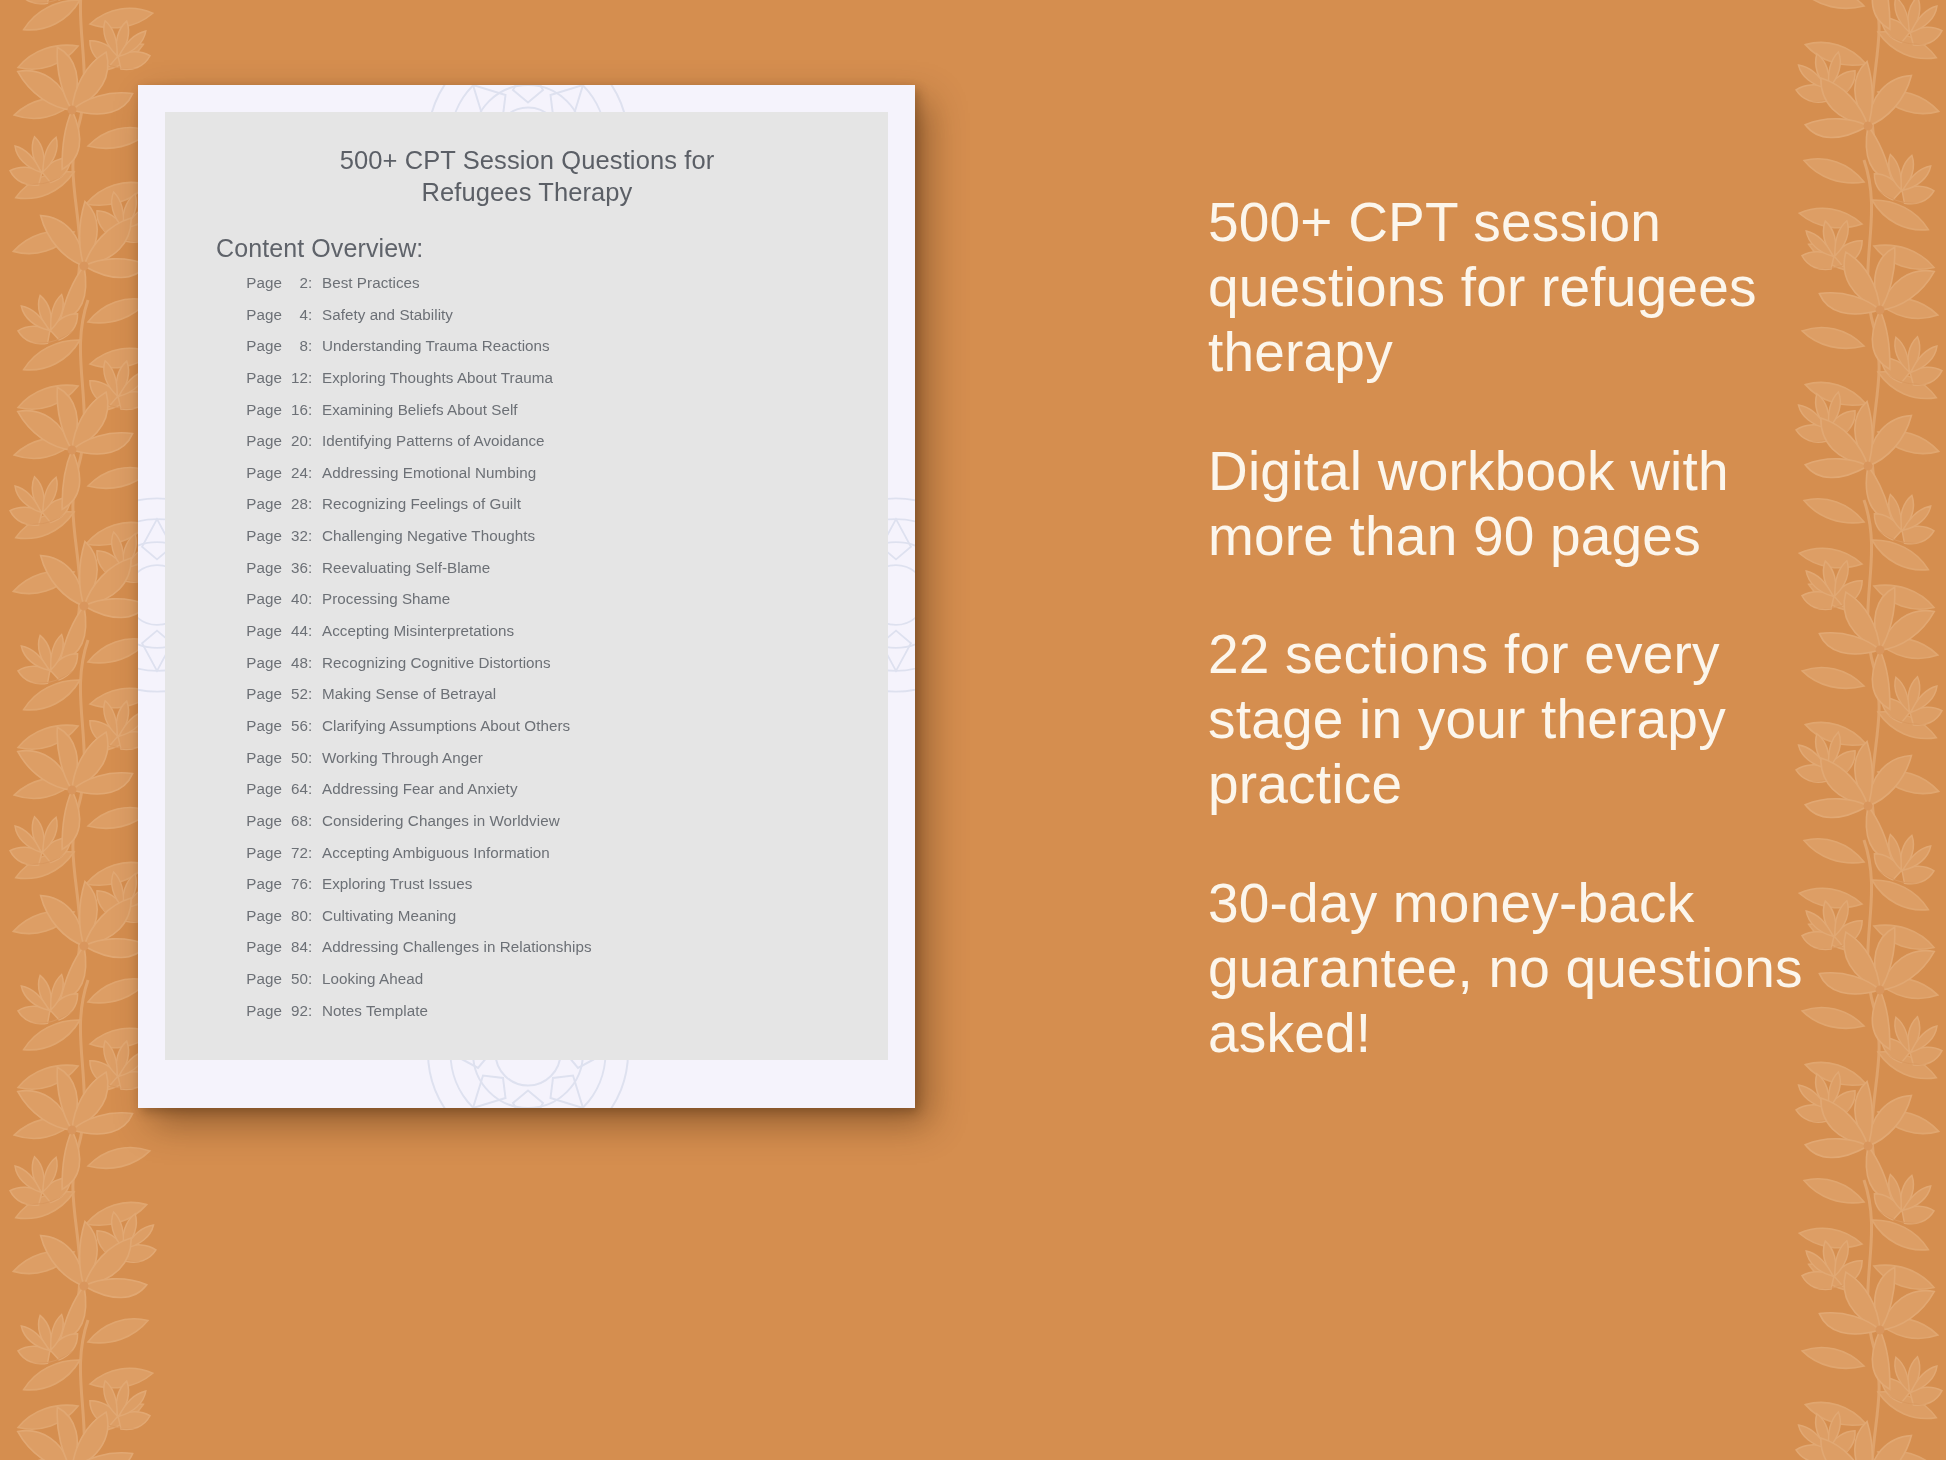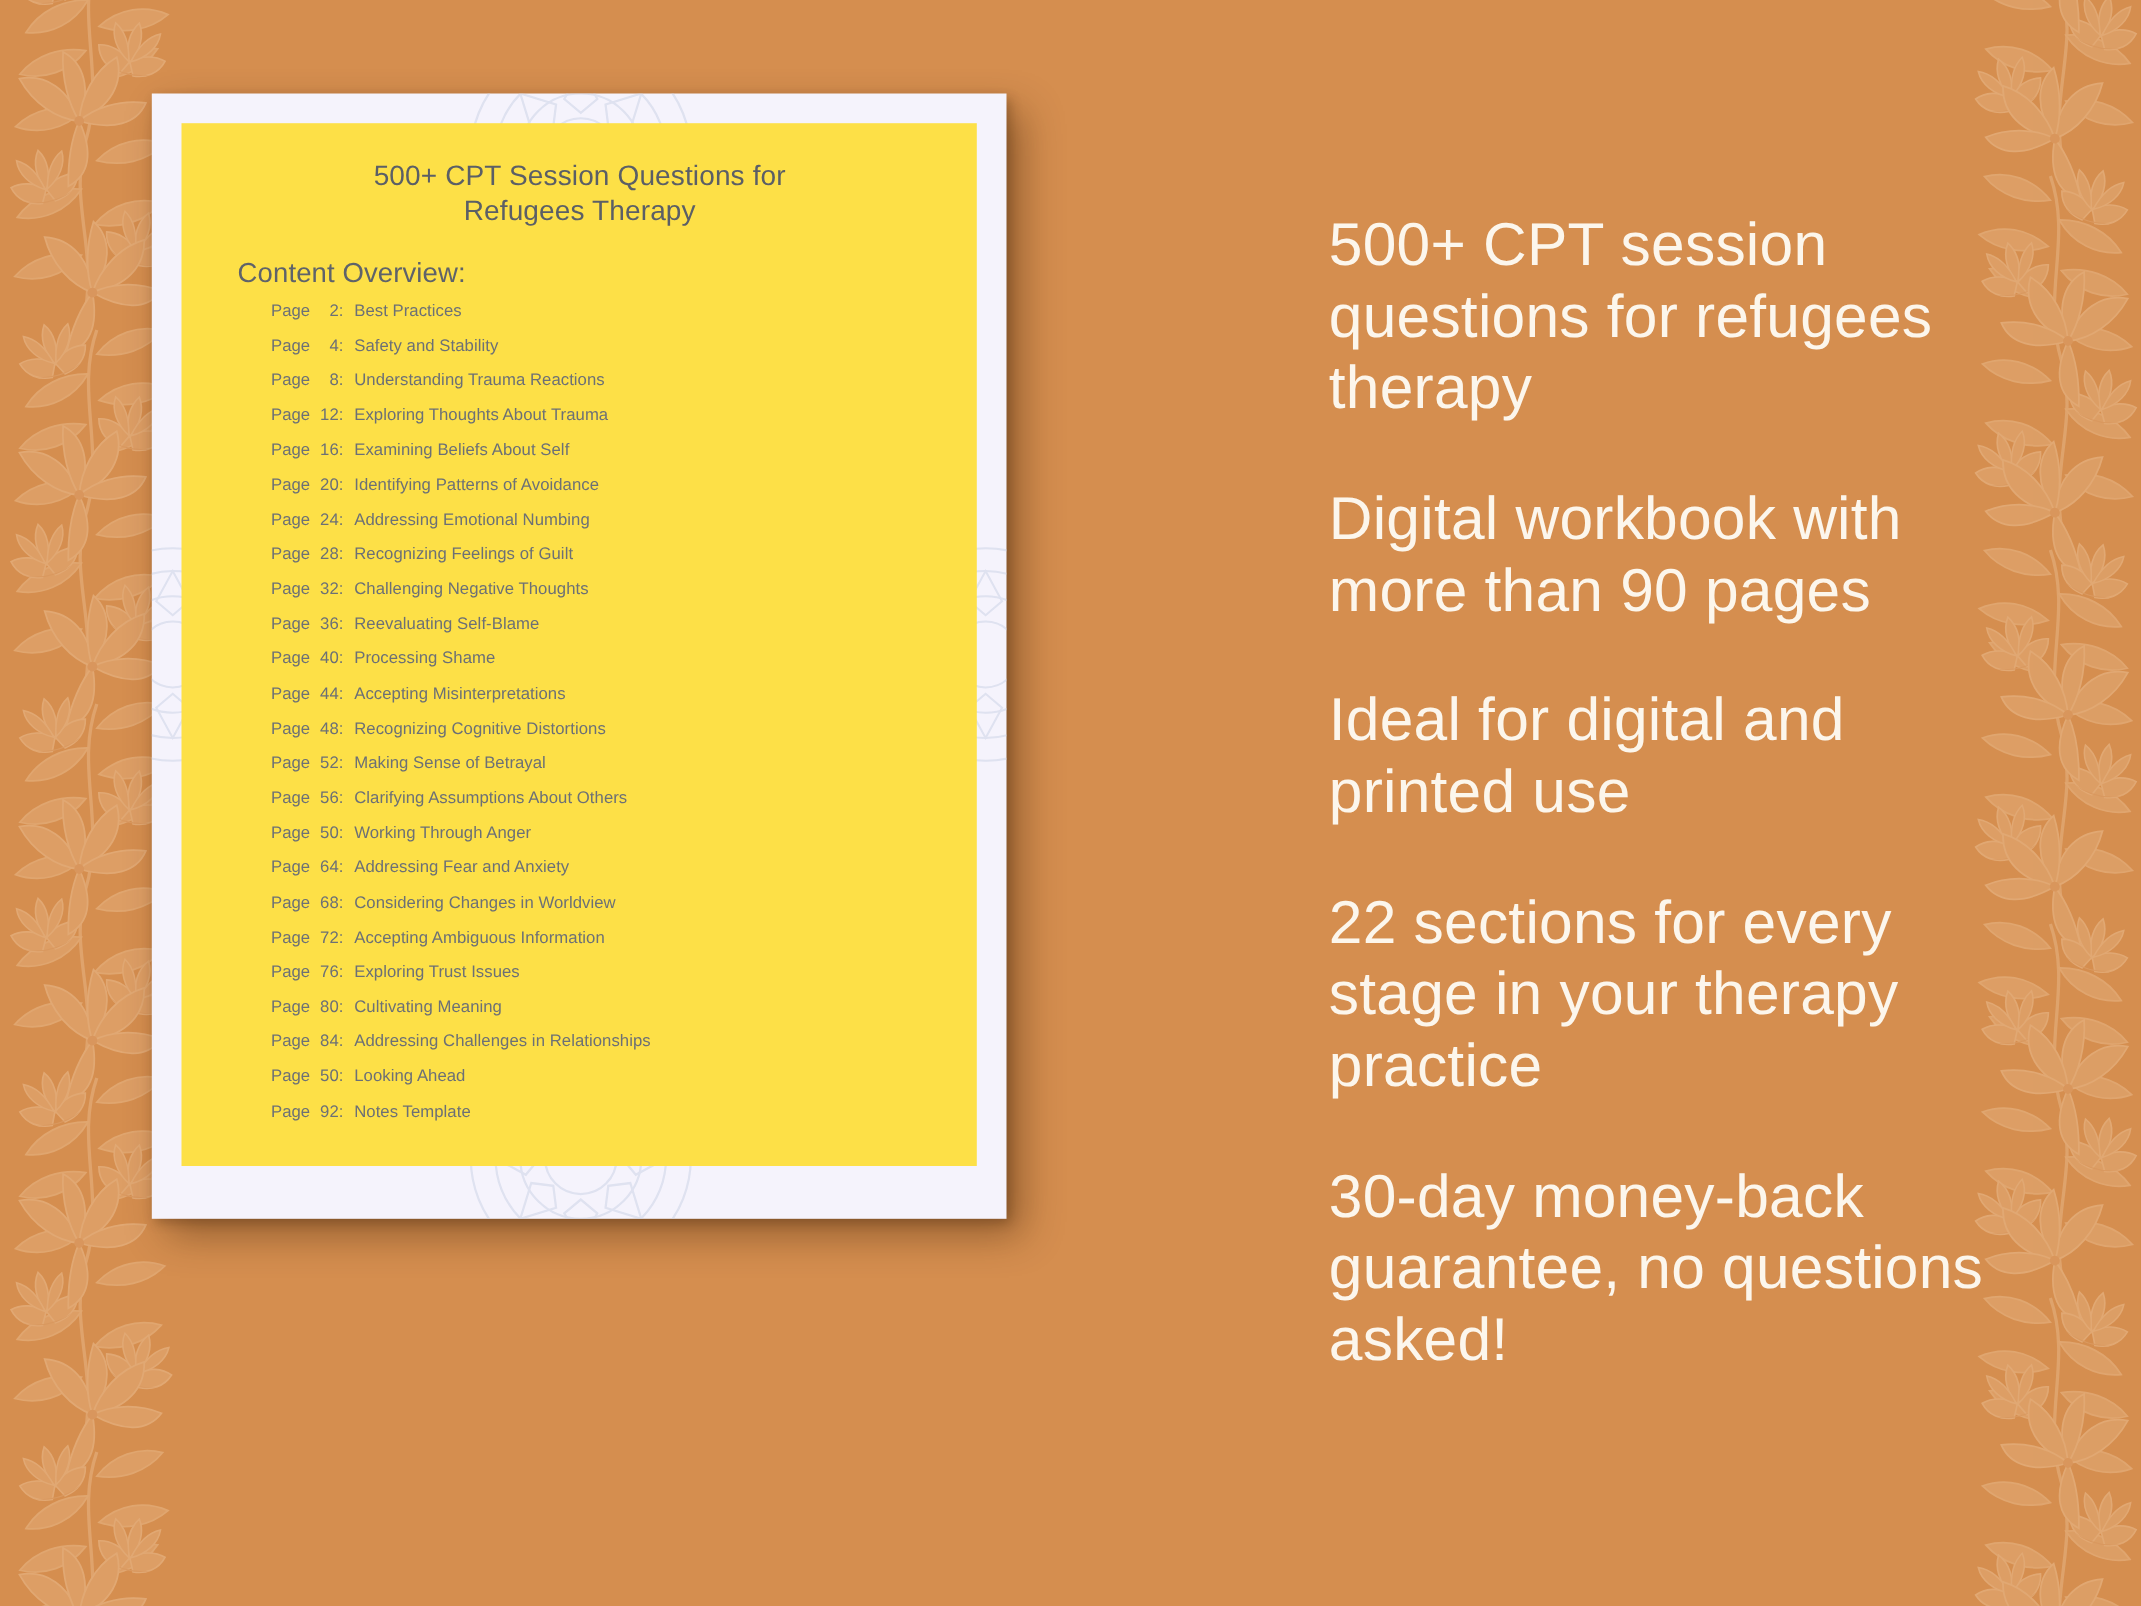--- a/index.html
+++ b/index.html
@@ -62,21 +62,21 @@
   .mat-watermark.wm-bottom { left: 265px;  bottom: -70px; }
   .mat-watermark.wm-midl   { left: -96px;  top: 395px; }
   .mat-watermark.wm-midr   { right: -96px; top: 395px; }
 
   #page-sheet {
     position: absolute;
     left: 27px;
     top: 27px;
     width: 723px;
     height: 948px;
-    background: #fde047;
+    background: #e5e5e5;
   }
 
   
   #doc-title {
     position: absolute;
     left: 52px;
     top: 33px;
     width: 620px;
     text-align: center;
     font-size: 25.5px;
@@ -432,18 +432,17 @@
             </div>
           </div>
 
       </div>
     </div>
   </div>
 
   <div id="marketing">
       <div class="bullet">500+ CPT session questions for refugees therapy</div>
       <div class="bullet">Digital workbook with more than 90 pages</div>
-      <div class="bullet">Ideal for digital and printed use</div>
       <div class="bullet">22 sections for every stage in your therapy practice</div>
       <div class="bullet">30-day money-back guarantee, no questions asked!</div>
     </div>
 
 </div>
 
 </body></html>

